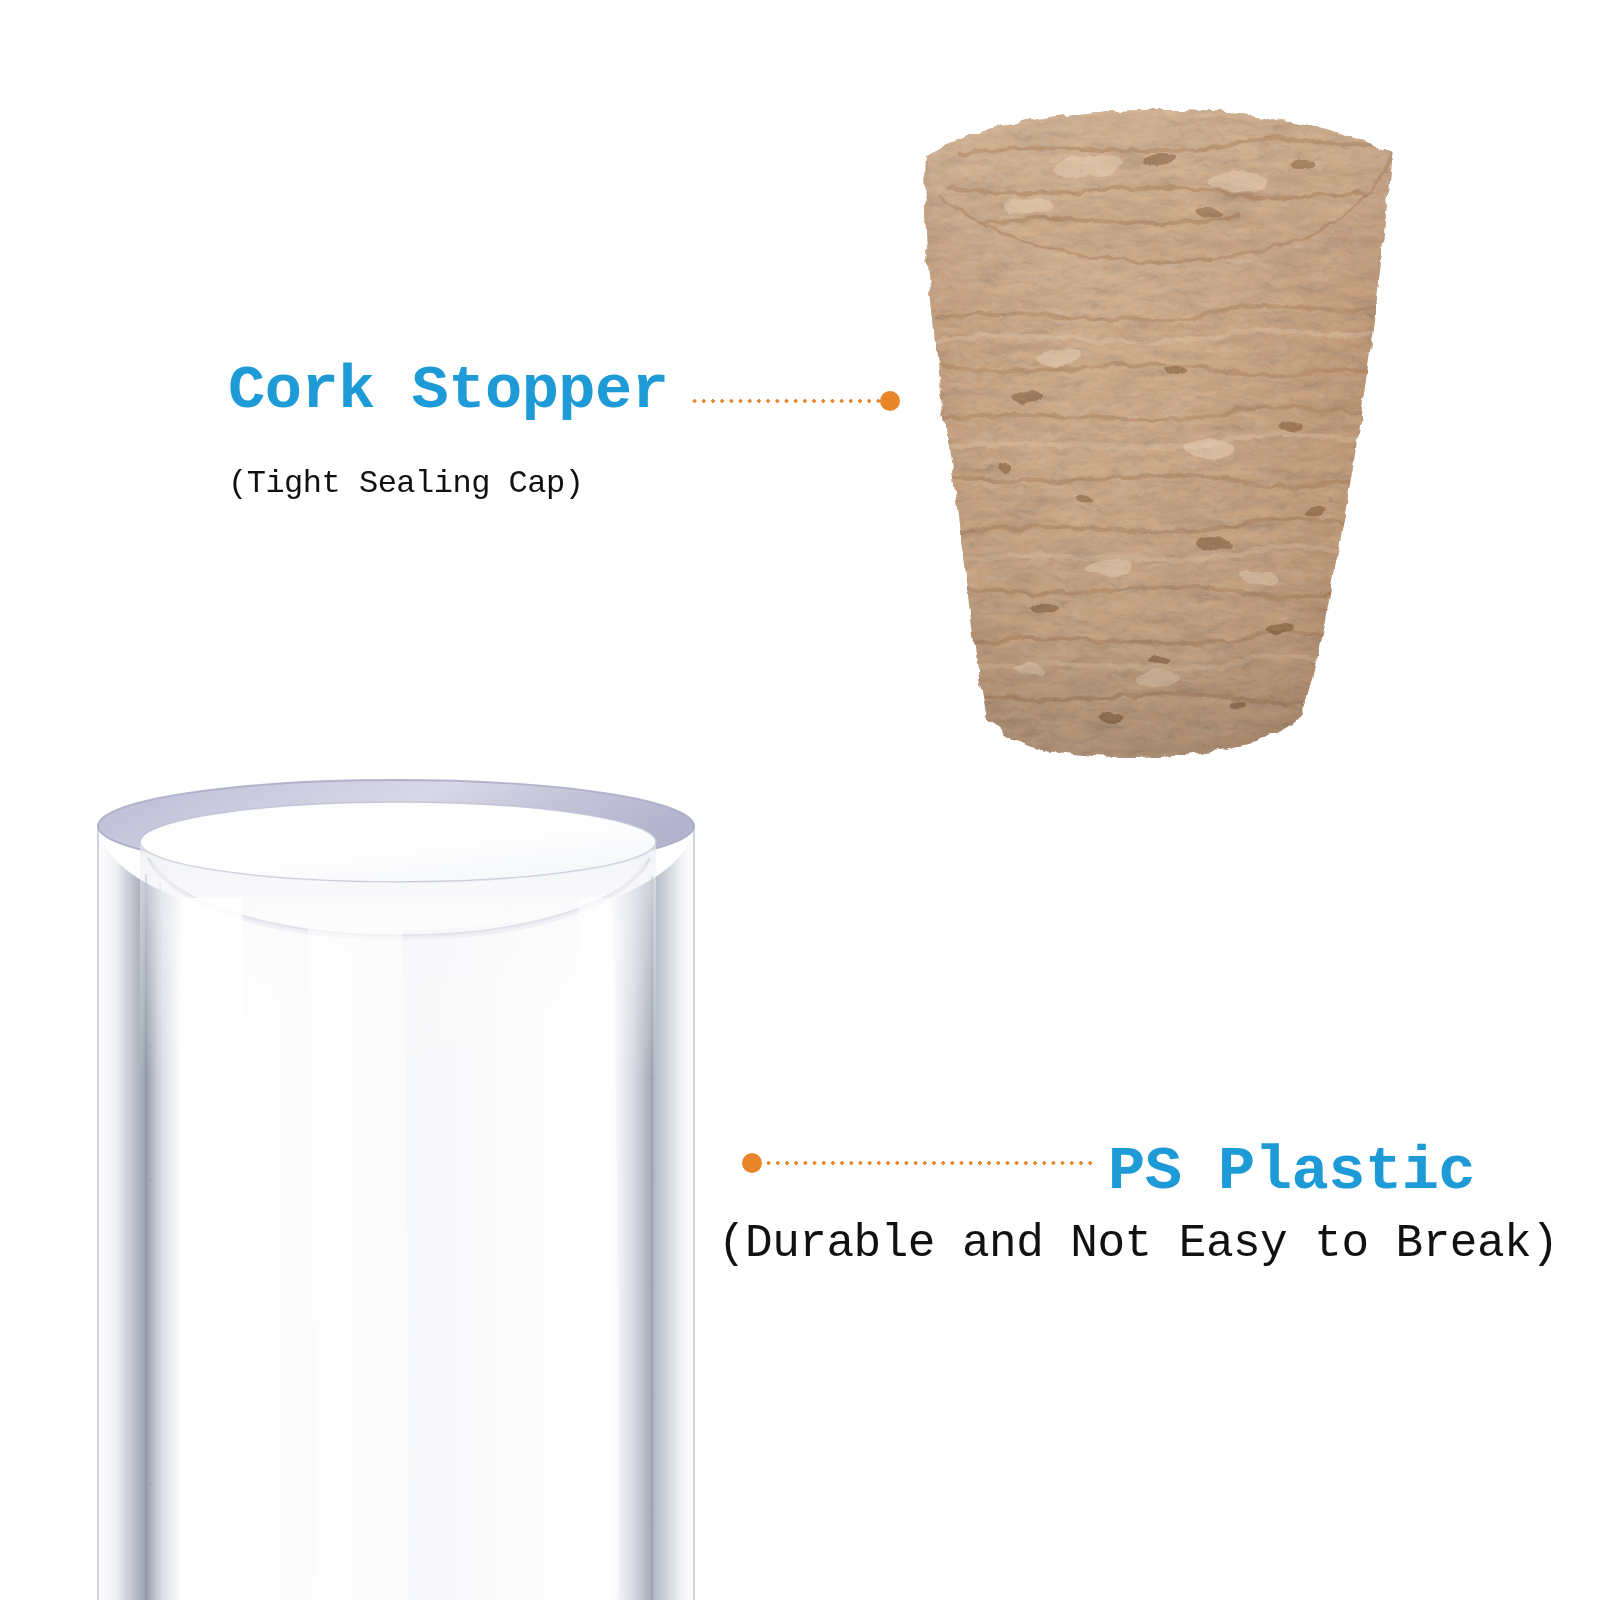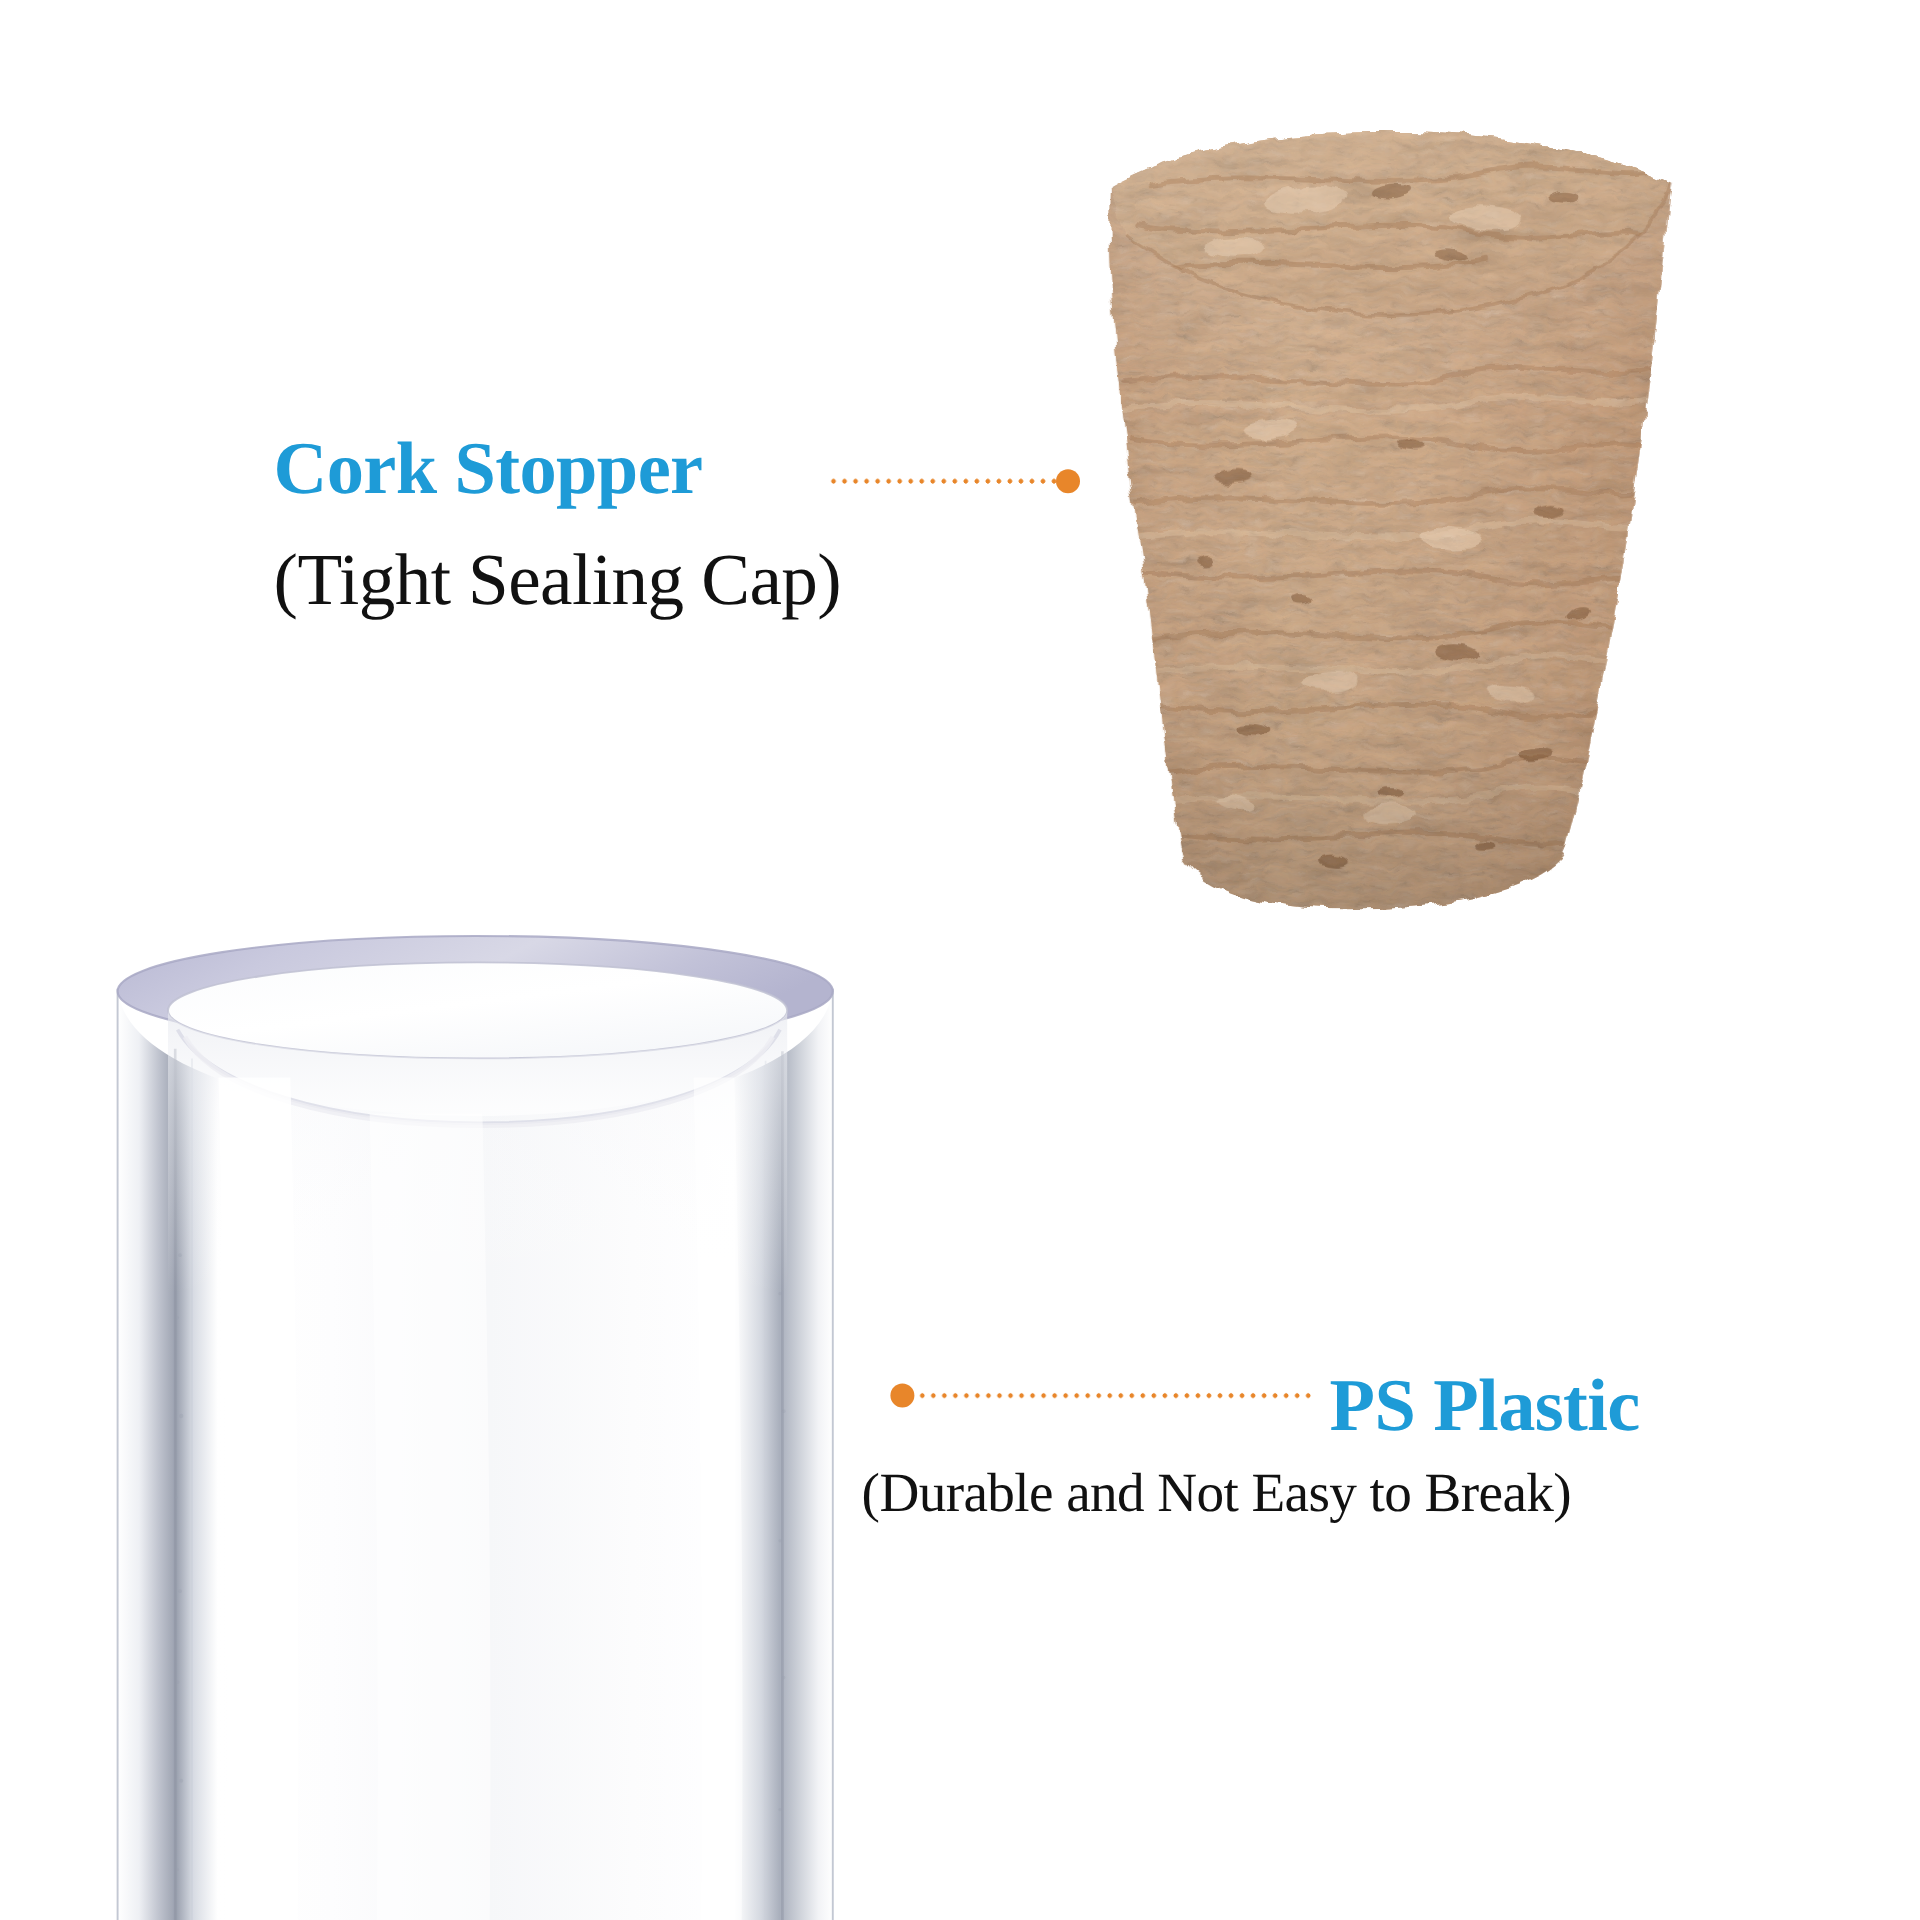--- a/index.html
+++ b/index.html
@@ -6,21 +6,21 @@
     margin: 0;
     padding: 0;
     background: #ffffff;
   }
   #canvas {
     position: relative;
     width: 1600px;
     height: 1600px;
     background: #ffffff;
     overflow: hidden;
-    font-family: Liberation Serif, serif;
+    font-family: Liberation Mono, monospace;
   }
 
   
   .label-title {
     position: absolute;
     white-space: nowrap;
     font-weight: bold;
     letter-spacing: -0.5px;
   }
   .label-sub {
@@ -33,21 +33,21 @@
 
   #cork-title {
     left: 228px;
     top: 360px;
     font-size: 62px;
     line-height: 62px;
   }
   #cork-sub {
     left: 228px;
     top: 458px;
-    font-size: 61px;
+    font-size: 32px;
     line-height: 52px;
   }
   #ps-title {
     left: 1108px;
     top: 1141px;
     font-size: 62px;
     line-height: 62px;
   }
   #ps-sub {
     left: 718px;

